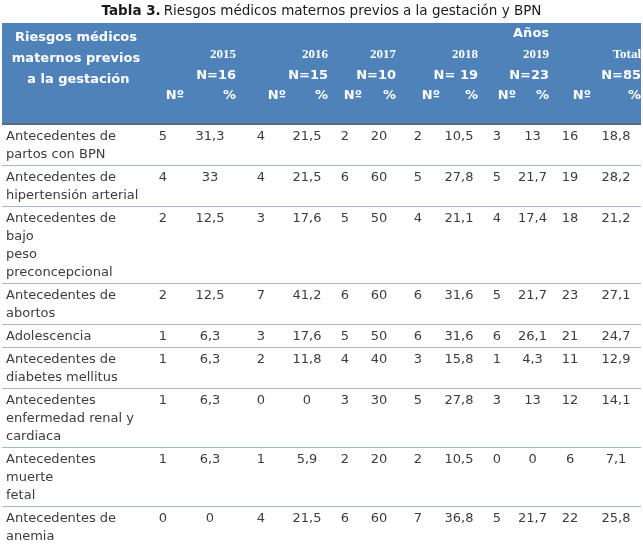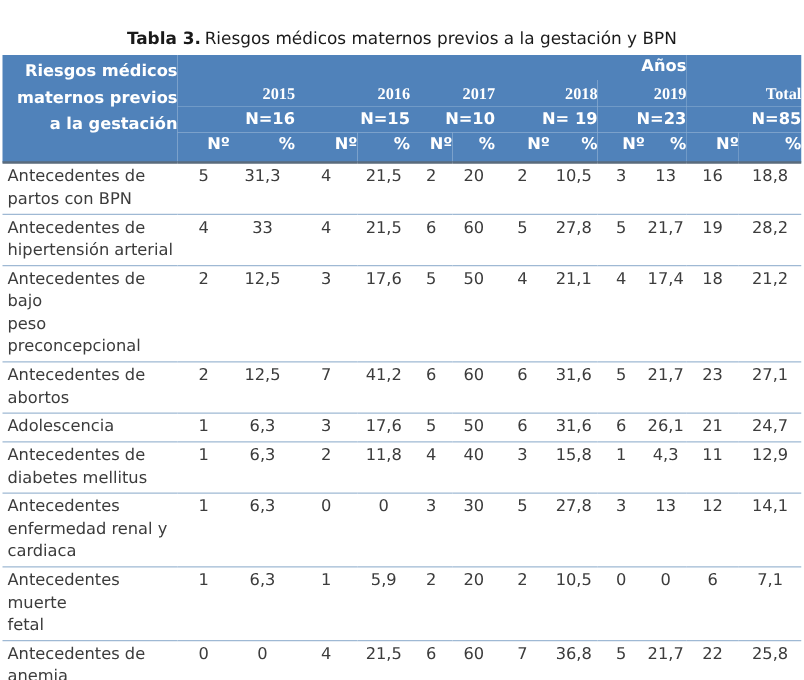--- a/index.html
+++ b/index.html
@@ -13,42 +13,42 @@
   }
   html,body{margin:0;padding:0;background:#FFFFFF;}
   body{
     width:643px;height:544px;overflow:hidden;
     font-family:"DejaVu Sans","Liberation Sans",sans-serif;
     -webkit-font-smoothing:antialiased;
   }
   .page{width:643px;}
   .title{
     text-align:center;font-size:13.5px;color:var(--title-text);
-    padding:23px 0 5px 0;letter-spacing:0;
+    padding:2px 0 5px 0;letter-spacing:0;
   }
   .title .bold{font-weight:bold;}
   .title .rest{margin-left:3px;}
   table{
     border-collapse:collapse;table-layout:fixed;
     width:639px;margin-left:2px;
   }
   thead th{
     background:var(--header-bg);color:var(--header-text);
     font-weight:bold;font-size:13px;text-align:right;
     padding:0;line-height:20px;vertical-align:middle;
   }
   thead{border-bottom:2px solid var(--header-body-border);}
   th.stub{
-    text-align:right;vertical-align:top;white-space:pre-wrap;
+    text-align:center;vertical-align:top;white-space:pre-wrap;
     padding:3px 0 0 8px;line-height:21px;font-size:13px;
   }
   tr.h-anios th{height:20px;}
   tr.h-year th{height:21px;font-family:Liberation Serif, serif;}
   tr.h-n th{height:21px;}
-  tr.h-sub th{height:20px;padding-bottom:3px;}
+  tr.h-sub th{height:20px;padding-bottom:18px;}
   tbody td{
     font-size:13px;color:var(--body-text);
     vertical-align:top;padding:2px 0;line-height:18px;
   }
   tbody tr{border-bottom:1px solid var(--row-divider);}
   tbody tr:last-child{border-bottom:2px solid var(--bottom-border);}
   td.lbl{text-align:left;white-space:pre-line;padding-left:4px;margin-top:13px;}
   td.num{text-align:center;}
 </style>
 </head>

